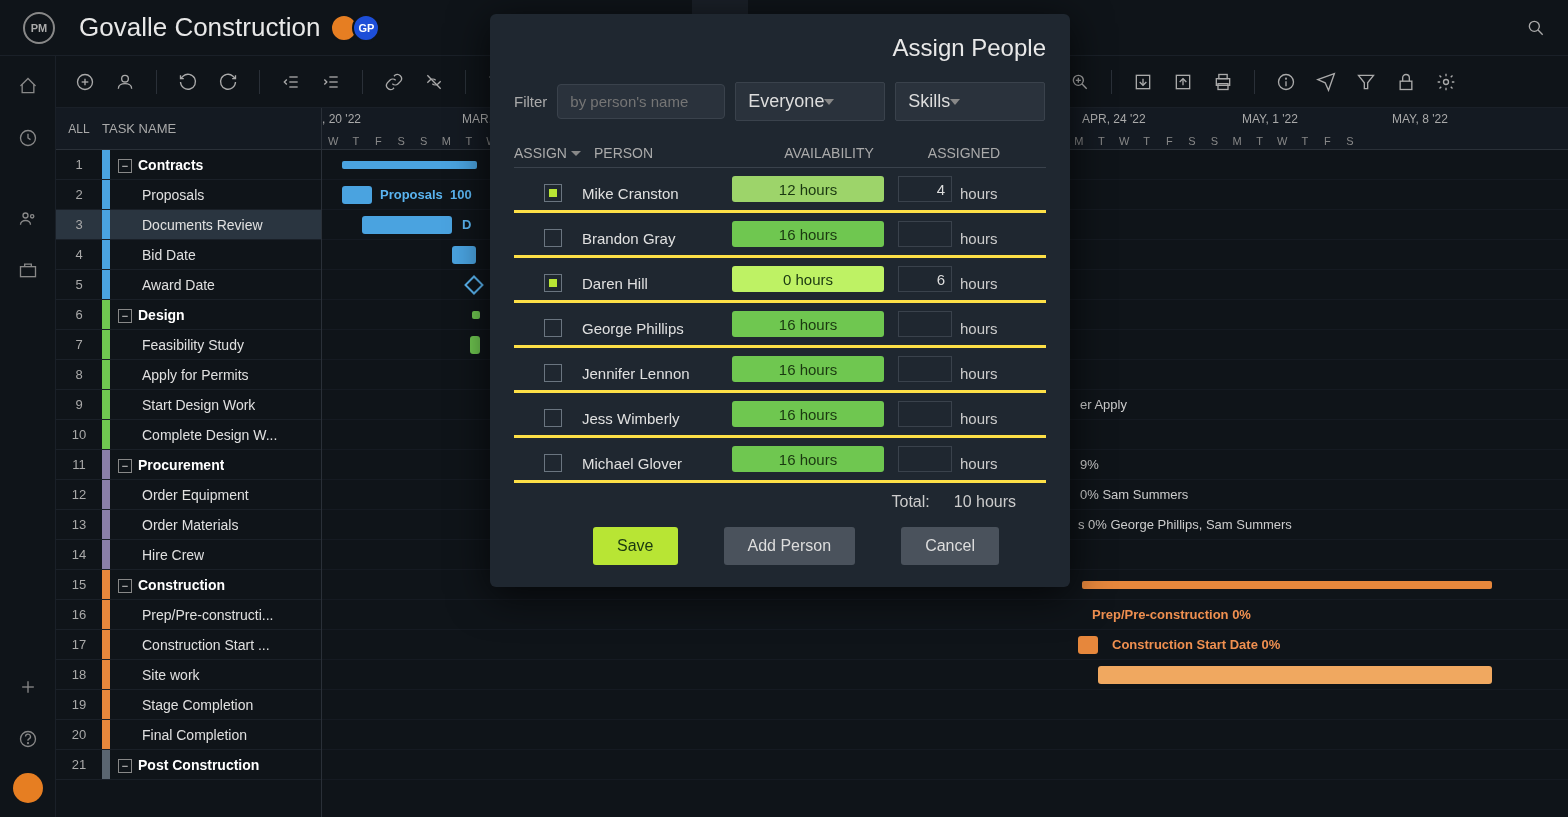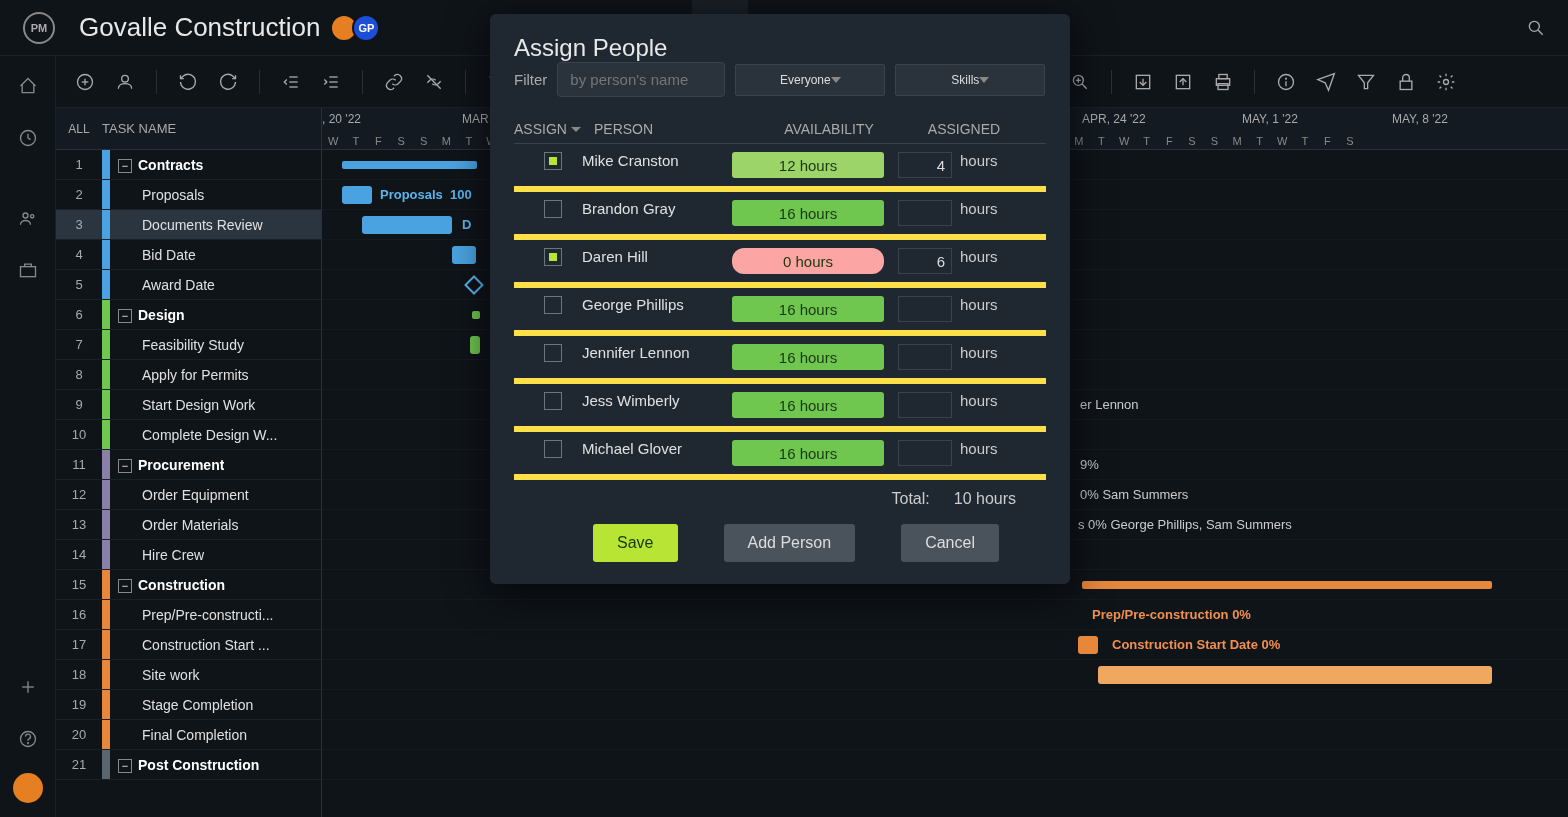--- a/index.html
+++ b/index.html
@@ -276,20 +276,22 @@
   width: 580px;
   background: #1f2730;
   border-radius: 6px;
   box-shadow: 0 8px 40px rgba(0,0,0,0.7);
   z-index: 100;
   padding: 20px 24px 22px;
 }
 .modal-title {
   font-size: 24px;
   color: #e8e8e8;
+  margin-bottom: 20px;
+  text-align: right;
 }
 .filter-row {
   display: flex;
   align-items: center;
   gap: 10px;
   margin-bottom: 18px;
 }
 .filter-label { color: #aaa; font-size: 15px; }
 .filter-input {
   background: #2a323c;
@@ -298,25 +300,25 @@
   padding: 8px 12px;
   font-size: 15px;
   width: 168px;
   border-radius: 4px;
 }
 .filter-select {
   background: #2a323c;
   border: 1px solid #3a424c;
   color: #ddd;
   padding: 8px 12px;
-  font-size: 12px;
+  font-size: 18px;
   width: 150px;
   border-radius: 2px;
   display: flex;
-  justify-content: center;
+  justify-content: flex-start;
   align-items: center;
   cursor: pointer;
 }
 .chevron-down {
   width: 0; height: 0;
   border-left: 5px solid transparent;
   border-right: 5px solid transparent;
   border-top: 6px solid #888;
 }
 .table-header {
@@ -325,23 +327,23 @@
   font-size: 14px;
   color: #aaa;
   border-bottom: 1px solid #3a424c;
 }
 .th-assign { width: 80px; display: flex; align-items: center; gap: 4px; }
 .th-person { width: 150px; }
 .th-avail { width: 170px; text-align: center; }
 .th-assigned { width: 100px; text-align: center; }
 .person-row {
   display: flex;
-  align-items: flex-start;
+  align-items: flex-end;
   padding: 8px 0;
-  border-bottom: 6px solid #fde047;
+  border-bottom: 3px solid #fde047;
 }
 .check-box {
   width: 18px; height: 18px;
   border: 1px solid #6a7580;
   margin: 0 20px 0 30px;
   display: flex; align-items: center; justify-content: center;
 }
 .check-box.checked::after {
   content: '';
   width: 8px; height: 8px;
@@ -358,21 +360,21 @@
   border-radius: 3px;
   display: flex;
   align-items: center;
   justify-content: center;
   font-size: 15px;
   color: #1a3810;
   margin-right: 14px;
 }
 .avail-full { background: #6fc750; }
 .avail-med { background: #9dd46a; }
-.avail-low { background: #fca5a5; border-radius: 12px; }
+.avail-low { background: #bef264; }
 .assigned-input {
   width: 54px;
   height: 26px;
   background: #1f2730;
   border: 1px solid #3a424c;
   color: #ddd;
   text-align: right;
   padding-right: 6px;
   font-size: 15px;
 }
@@ -918,21 +920,21 @@
           <div class="diamond" style="left:145px;"></div>
         </div>
       <div class="gantt-row">
           <div class="gantt-thin bar-green" style="left:150px;width:8px;"></div>
         </div>
       <div class="gantt-row">
           <div class="gantt-bar bar-green" style="left:148px;width:10px;"></div>
         </div>
       <div class="gantt-row"></div>
       <div class="gantt-row">
-          <div class="gantt-plain" style="left:758px;">er Lennon</div>
+          <div class="gantt-plain" style="left:758px;">er Apply</div>
         </div>
       <div class="gantt-row"></div>
       <div class="gantt-row">
           <div class="gantt-plain" style="left:758px;">9%</div>
         </div>
       <div class="gantt-row">
           <div class="gantt-plain" style="left:758px;">0%  Sam Summers</div>
         </div>
       <div class="gantt-row">
           <div class="gantt-plain" style="left:756px;">s  0%  George Phillips, Sam Summers</div>

